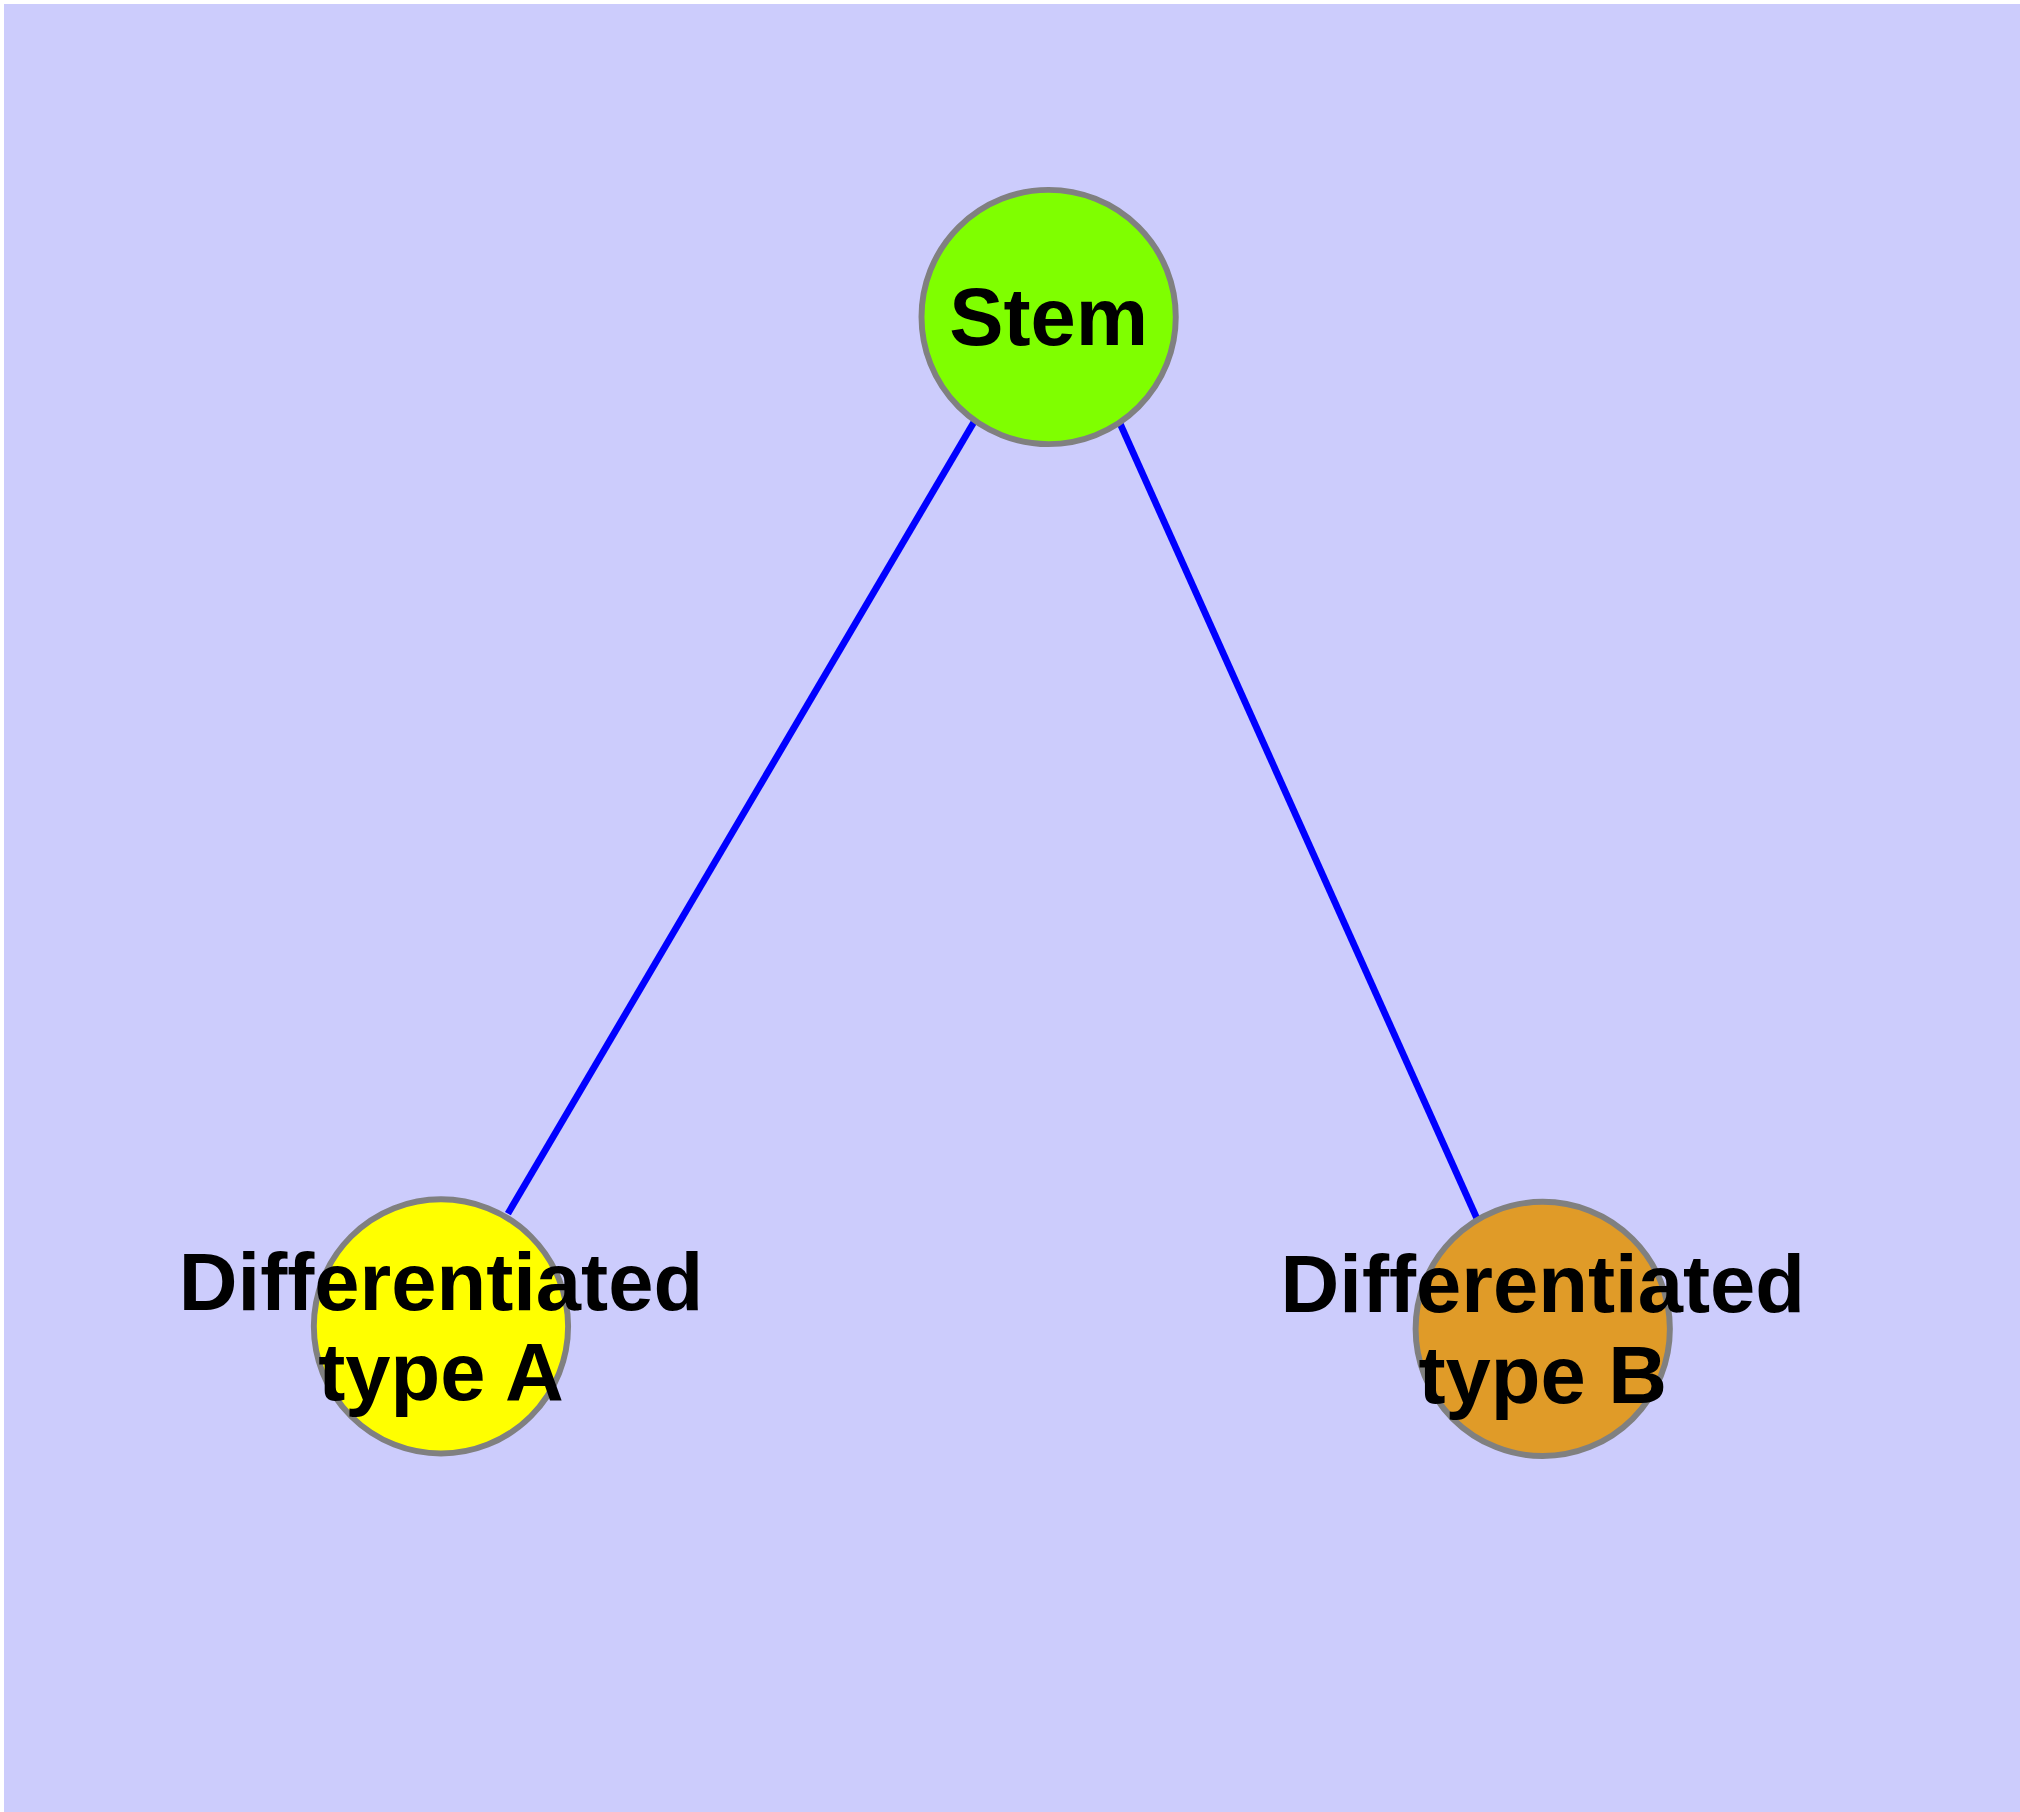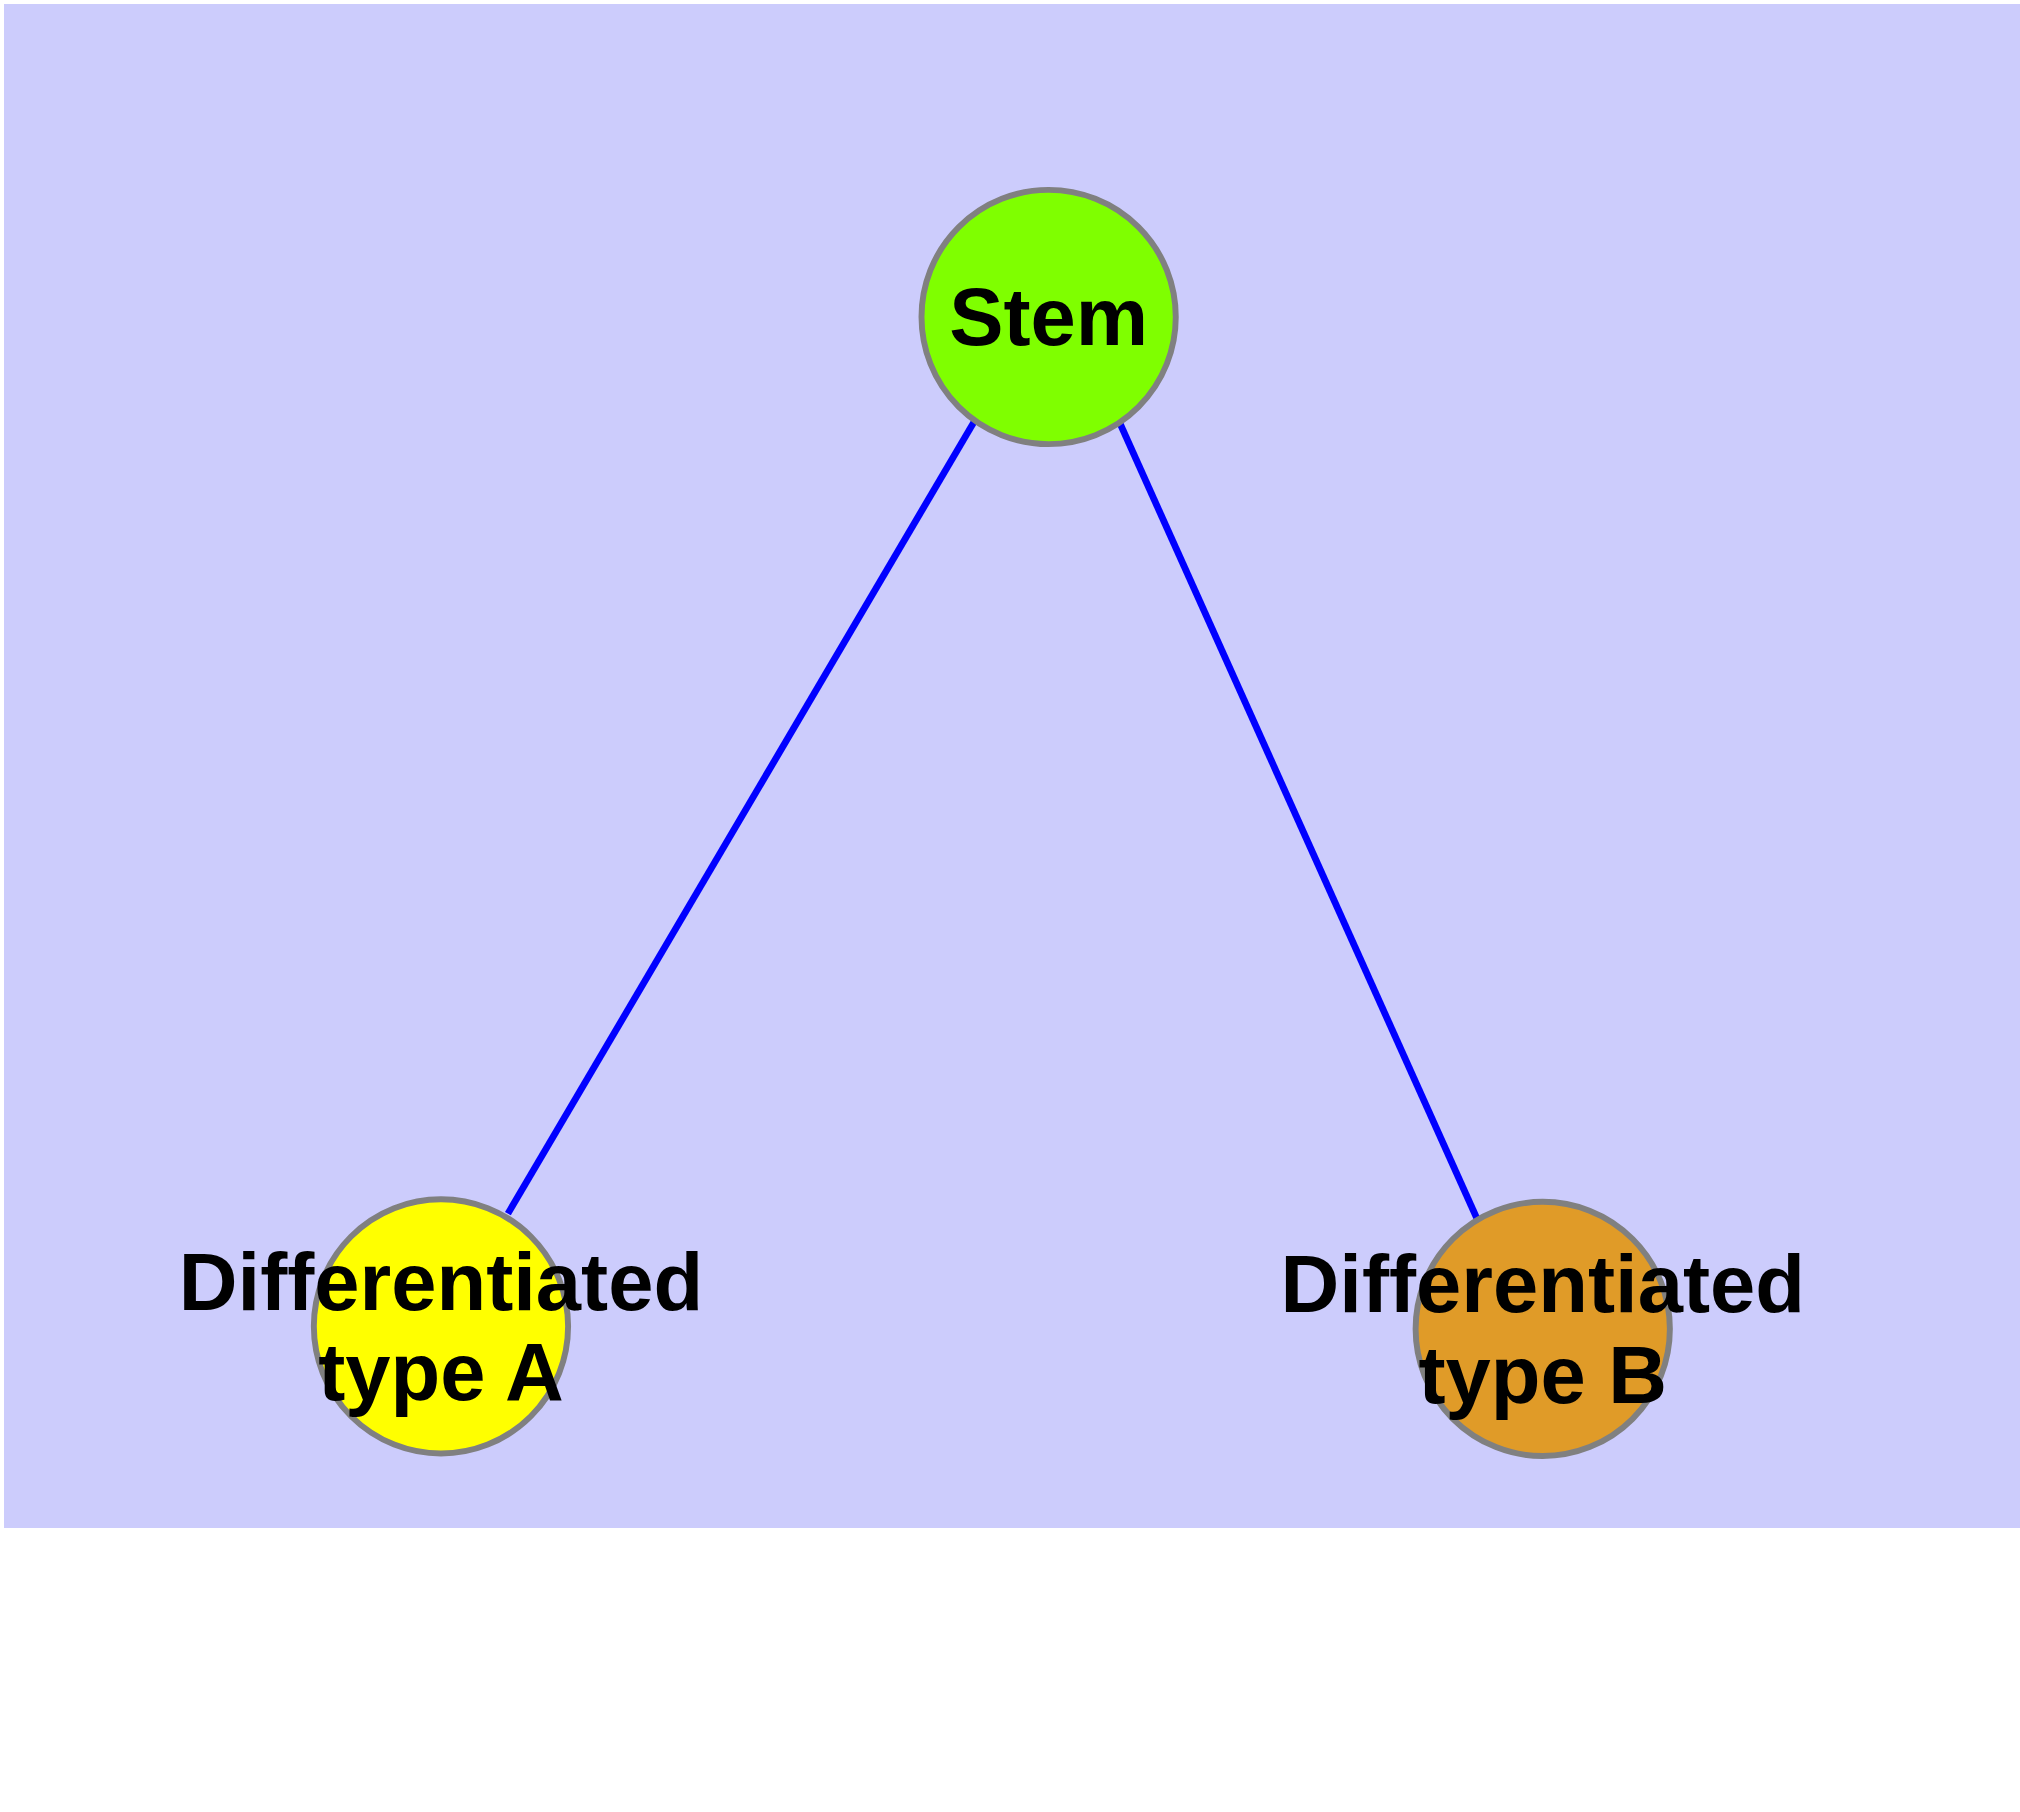--- a/index.html
+++ b/index.html
@@ -4,21 +4,21 @@
 <title>Cell Differentiation Graph</title>
 <style>
   html, body {
     margin: 0;
     padding: 0;
     background: #ffffff;
   }
   #canvas {
     position: relative;
     width: 2021px;
-    height: 1528px;
+    height: 1812px;
     overflow: hidden;
     background: #ffffff;
     font-family: "Liberation Sans", "DejaVu Sans", sans-serif;
   }
   #plot-area {
     position: absolute;
     left: 4.2px;
     top: 4.2px;
     width: 2016px;
     height: 1808px;

